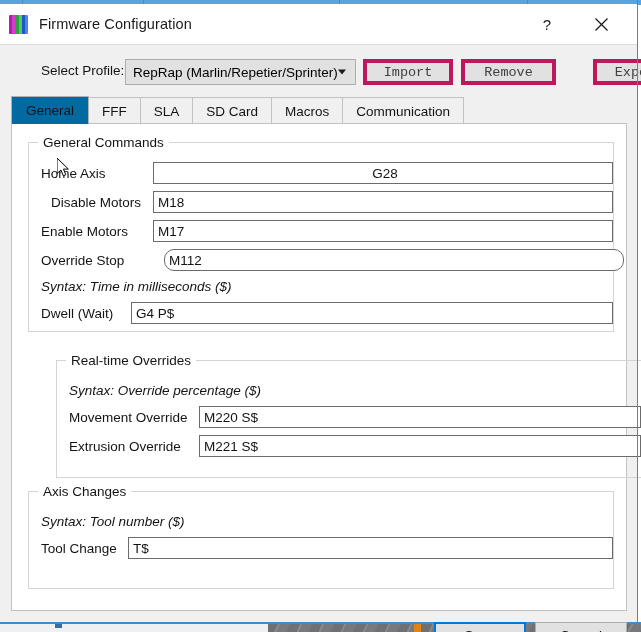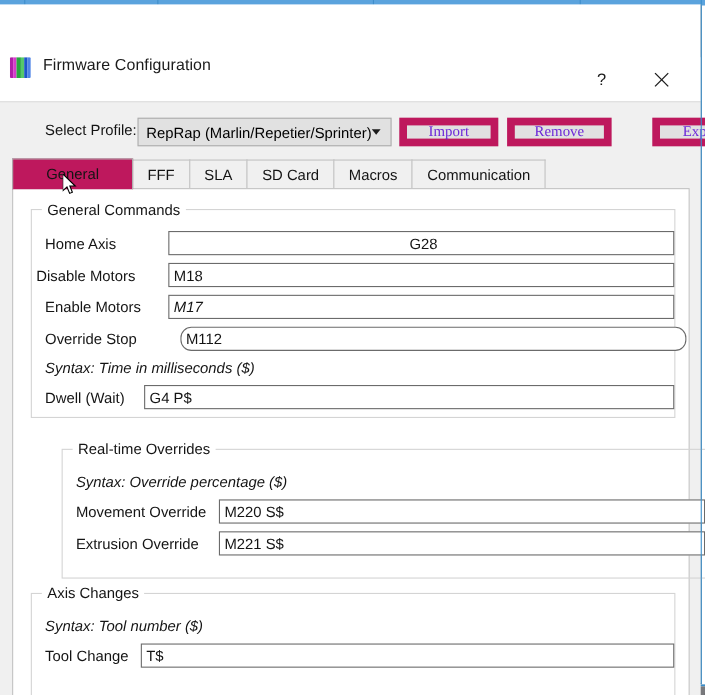--- a/index.html
+++ b/index.html
@@ -83,22 +83,21 @@
     width:1px; height:622px;
     background:#3a8ecb;
   }
 
   
   #titlebar {
     position: relative;
     height: 40px;
     background: #ffffff;
     display: flex;
-    align-items: flex-start;
-    margin-top: 48px;
+    align-items: center;
   }
   #app-icon {
     width: 19px; height: 19px;
     margin-left: 9px;
     display: flex;
     align-items: stretch;
     border-radius: 1px;
     overflow: hidden;
   }
   #app-icon i { display:block; height:100%; }
@@ -162,26 +161,26 @@
     transform: translateY(-50%);
     width: 0; height: 0;
     border-left: 4.5px solid transparent;
     border-right: 4.5px solid transparent;
     border-top: 5px solid #1b1b1b;
   }
   .push-btn {
     position: absolute; top: 0;
     height: 26px;
     background: #e1e1e1;
-    border: 7px solid #be185d;
-    font-size: 13.5px;
-    color: #6d28d9;
+    border: 4px solid #be185d;
+    font-size: 13.5px;
+    color: #404040;
     display: flex; align-items: center; justify-content: center;
     cursor: default;
-    font-family: Liberation Serif, serif;
+    font-family: Liberation Mono, monospace;
   }
   #import-btn { left: 335px; width: 90px; }
   #remove-btn { left: 433px; width: 95px; }
   #export-btn { left: 565px; width: 92px; }
 
   
   #tabbar {
     position: absolute;
     left: 11px; top: 52px;
     width: 616px; height: 27px;
@@ -196,24 +195,24 @@
     display: flex; align-items: center;
     font-size: 13.5px;
     color: #141414;
     background: #f0f0f0;
     border: 1px solid #c2c2c2;
     border-bottom: none;
     margin-right: -1px;
     cursor: default;
   }
   .tab.active {
-    background: #be185d;
+    background: #0369a1;
     height: 28px;
     margin-top: -1px;
-    padding: 0 30px;
+    padding: 0 14px;
     border-color: #b0b0b0;
     position: relative;
     z-index: 3;
   }
 
   
   #tab-page {
     position: absolute;
     left: 11px; top: 78px;
     width: 616px; height: 488px;
@@ -368,25 +367,25 @@
     </div>
 
     <div id="tab-page">
 
       <div id="gb-general" class="groupbox">
         <div class="gb-title">General Commands</div>
 
         <div class="row-label" style="left:12px; top:23px;">Home Axis</div>
         <input class="textfield" style="left: 124px; top: 19px; width: 460px; text-align: center;" value="G28">
 
-        <div class="row-label" style="left:4px; top:52px;">Disable Motors</div>
+        <div class="row-label" style="left:22px; top:52px;">Disable Motors</div>
         <input class="textfield" style="left: 124px; top: 48px; width: 460px;" value="M18">
 
         <div class="row-label" style="left:12px; top:81px;">Enable Motors</div>
-        <input class="textfield" style="left: 124px; top: 77px; width: 460px; font-style: italic;" value="M17">
+        <input class="textfield" style="left: 124px; top: 77px; width: 460px;" value="M17">
 
         <div class="row-label" style="left:12px; top:110px;">Override Stop</div>
         <input class="textfield" style="left: 135px; top: 106px; width: 460px; border-radius: 10px;" value="M112">
 
         <div class="syntax-note" style="left:12px; top:136px;">Syntax: Time in milliseconds ($)</div>
 
         <div class="row-label" style="left:12px; top:163px;">Dwell (Wait)</div>
         <input class="textfield" style="left: 102px; top: 159px; width: 482px;" value="G4 P$">
       </div>
 

